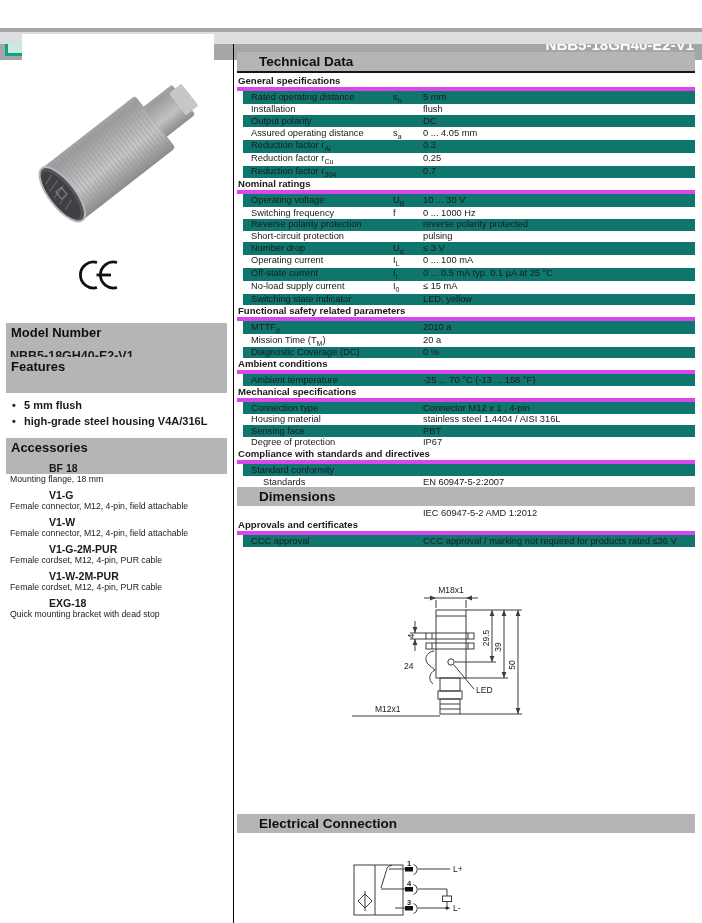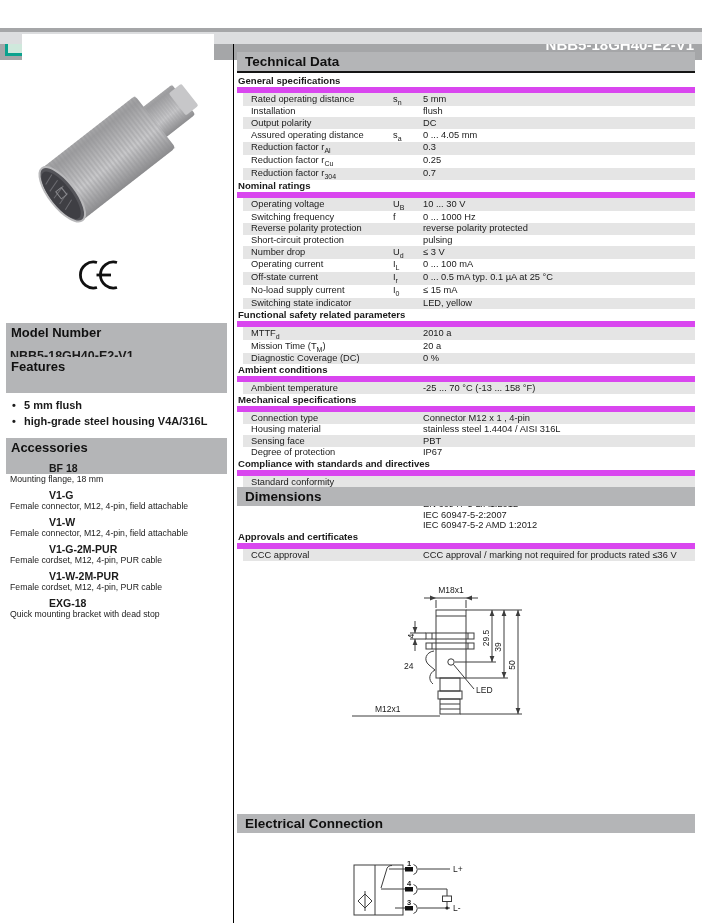--- a/index.html
+++ b/index.html
@@ -27,31 +27,31 @@
   .feat-list { position:absolute; left:10px; top:399px; list-style:none; }
   .feat-list li { font-weight:bold; font-size:11px; margin-bottom:4px; padding-left:14px; position:relative; }
   .feat-list li::before { content:"•"; position:absolute; left:2px; }
   .acc-list { position:absolute; left:10px; top:462px; width:215px; }
   .acc-item { margin-bottom:5px; }
   .acc-name { font-weight:bold; font-size:10.5px; line-height:12px;margin-left:39px; }
   .acc-desc { font-size:8.7px; line-height:10px; color:#222; }
   
   .rcol { position:absolute; left:237px; top:52px; width:458px; }
   .sec-bar { background:#b4b5b7; font-weight:bold; font-size:13.5px; line-height:19px;
-             padding-left:8px; color:#101010; }
+             padding-left:22px; color:#101010; }
   .sec-bar.underlined { border-bottom:2px solid #141414; }
   .dims-bar { position:absolute; left:237px; top:487px; width:458px; }
   .elec-bar { position:absolute; left:237px; top:814px; width:458px; }
   
   #tech-table { margin-top:2px; }
-  .t-sec-title { font-weight:bold; font-size:9.6px; line-height:12px; border-bottom:6px solid #d946ef;
+  .t-sec-title { font-weight:bold; font-size:9.6px; line-height:12px; border-bottom:4px solid #d946ef;
                  margin-top:0; padding-left:1px; }
   .t-row { display:grid; grid-template-columns:142px 30px 1fr; margin-left:6px; padding:0.5px 0 0.5px 8px;
            font-size:9.3px; line-height:10.6px; }
-  .t-row.alt { background:#e5e5e5; }
+  .t-row.alt { background:#0f766e; }
   .t-row .t-label.deep { padding-left:12px; }
   sub { font-size:7px; line-height:1; }
   
   .dims-svg { position:absolute; left:340px; top:583px; }
   .elec-svg { position:absolute; left:348px; top:858px; }
   svg text { font-family:"Liberation Sans", sans-serif; fill:#1a1a1a; }
   .dline { stroke:#3c3c3c; stroke-width:1; fill:none; }
   .darrow { fill:#3c3c3c; stroke:none; }
 </style>
 </head>

